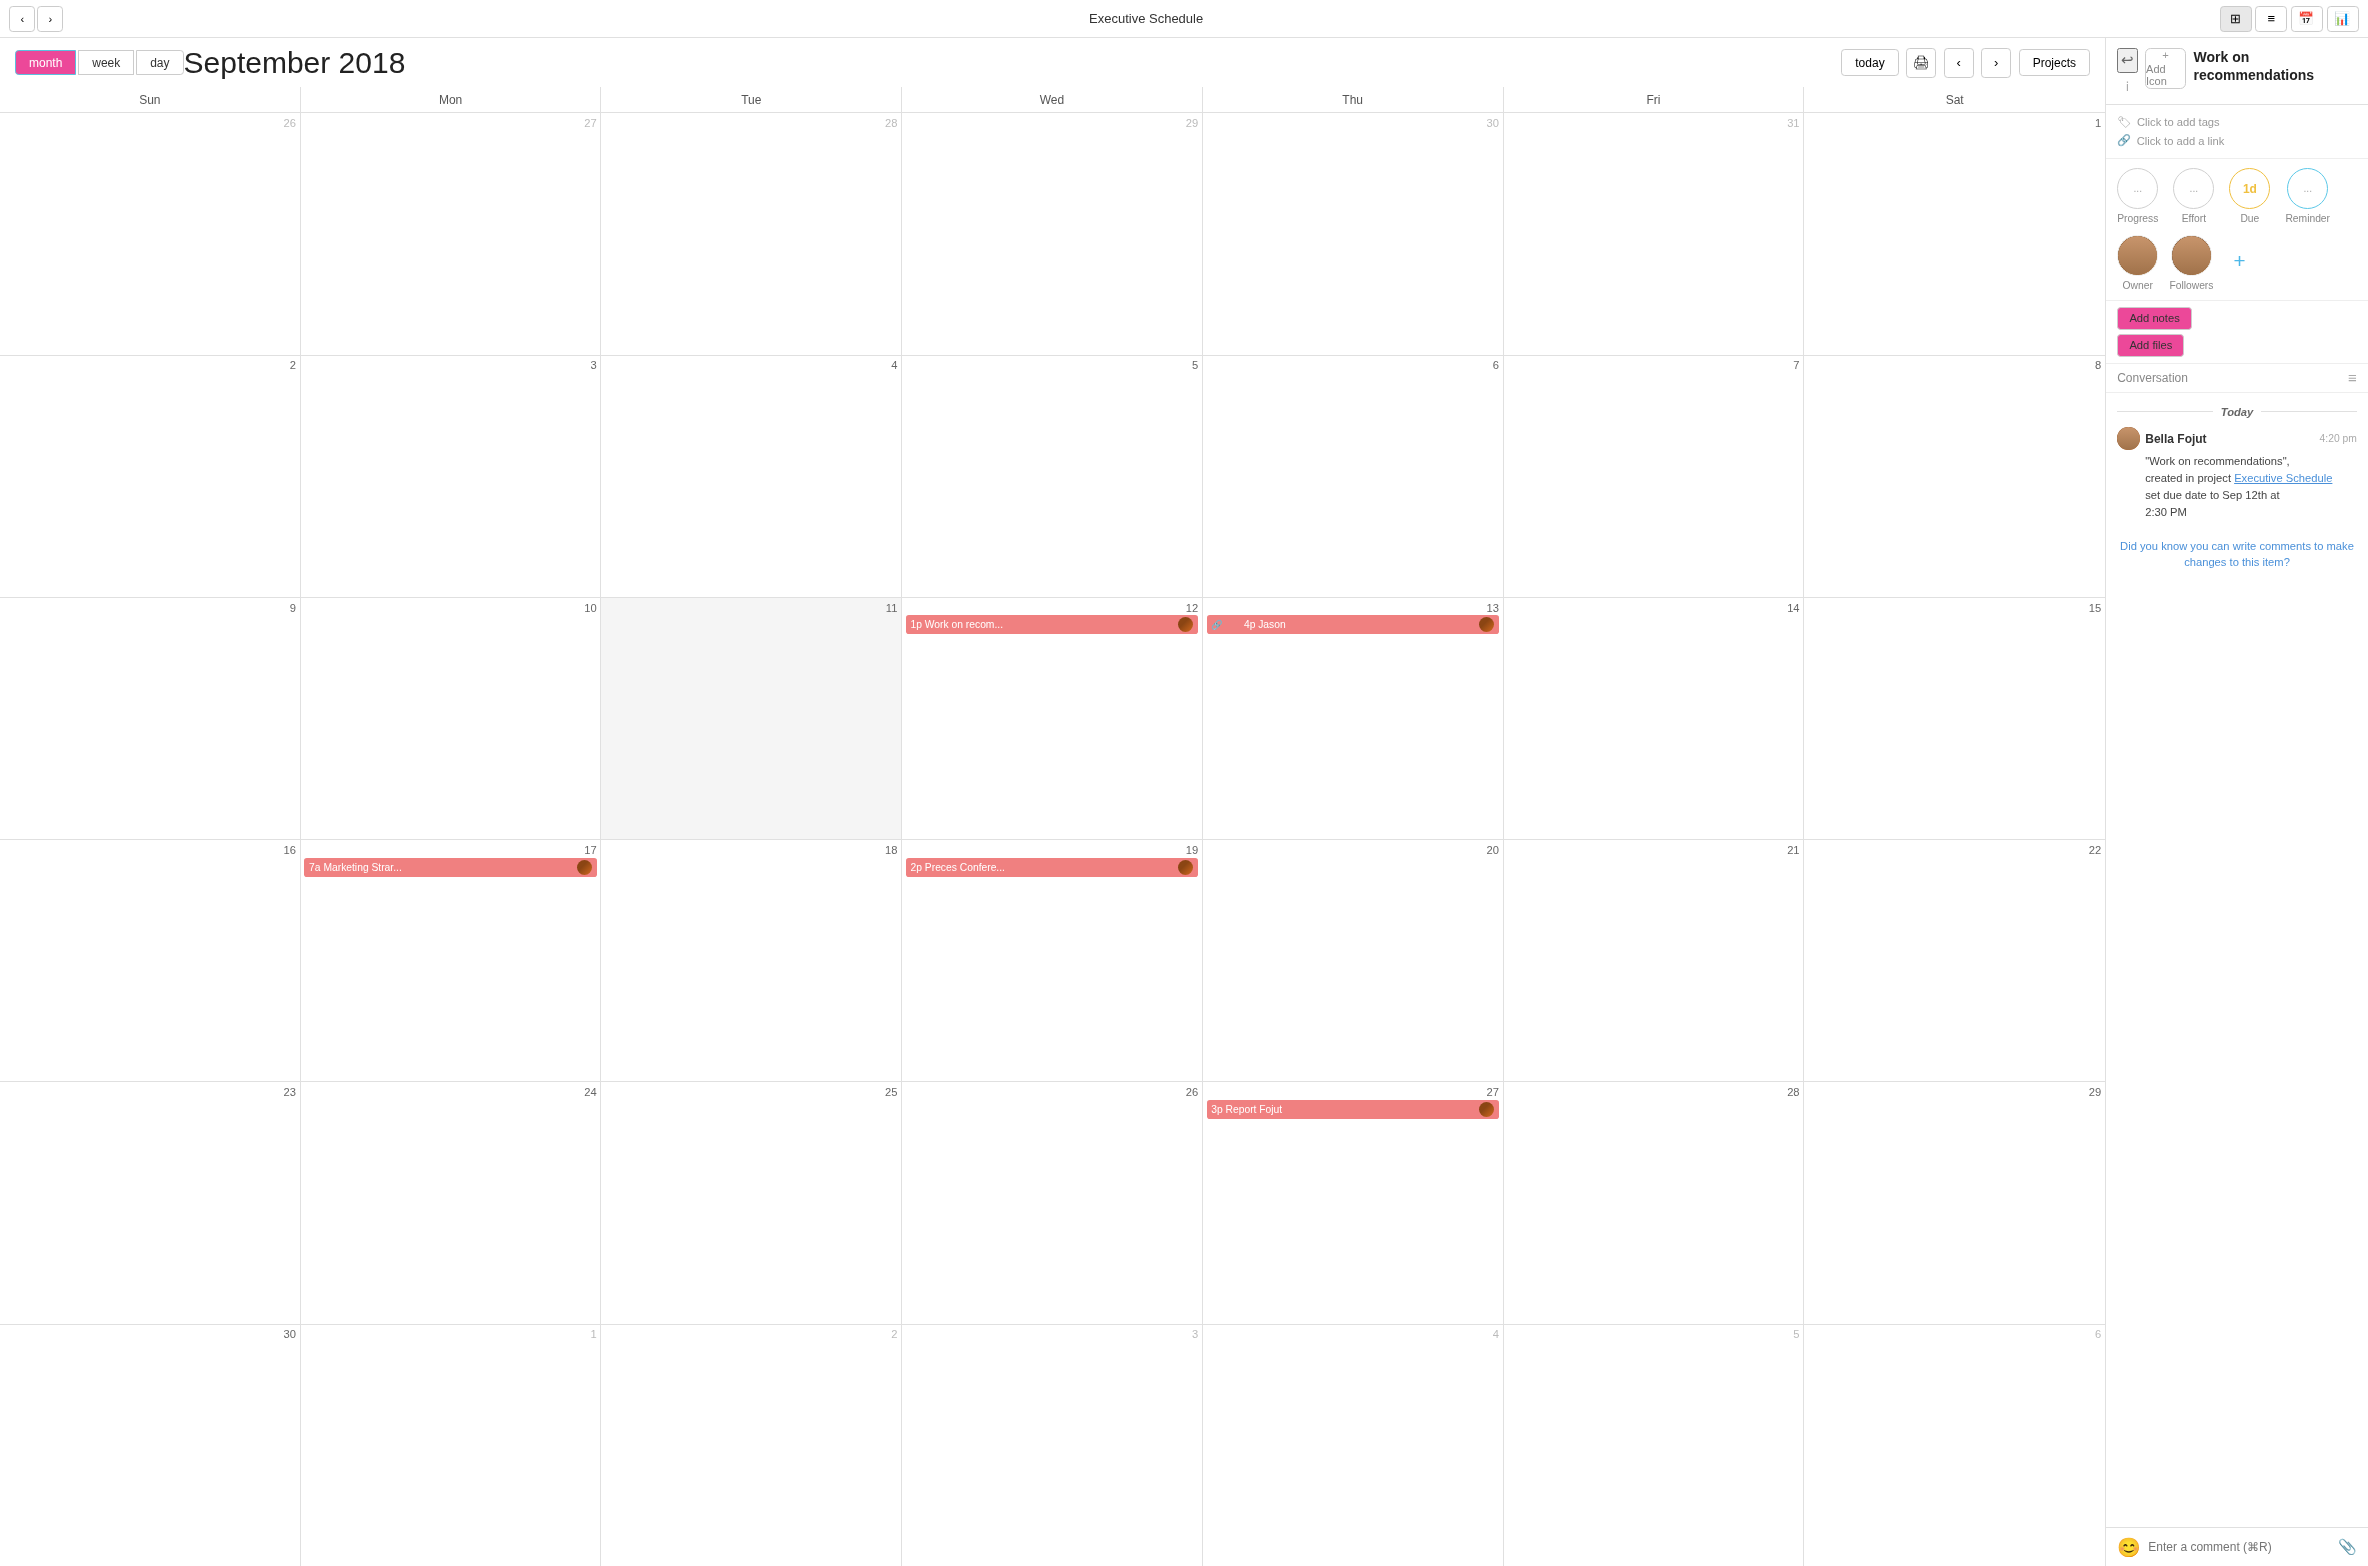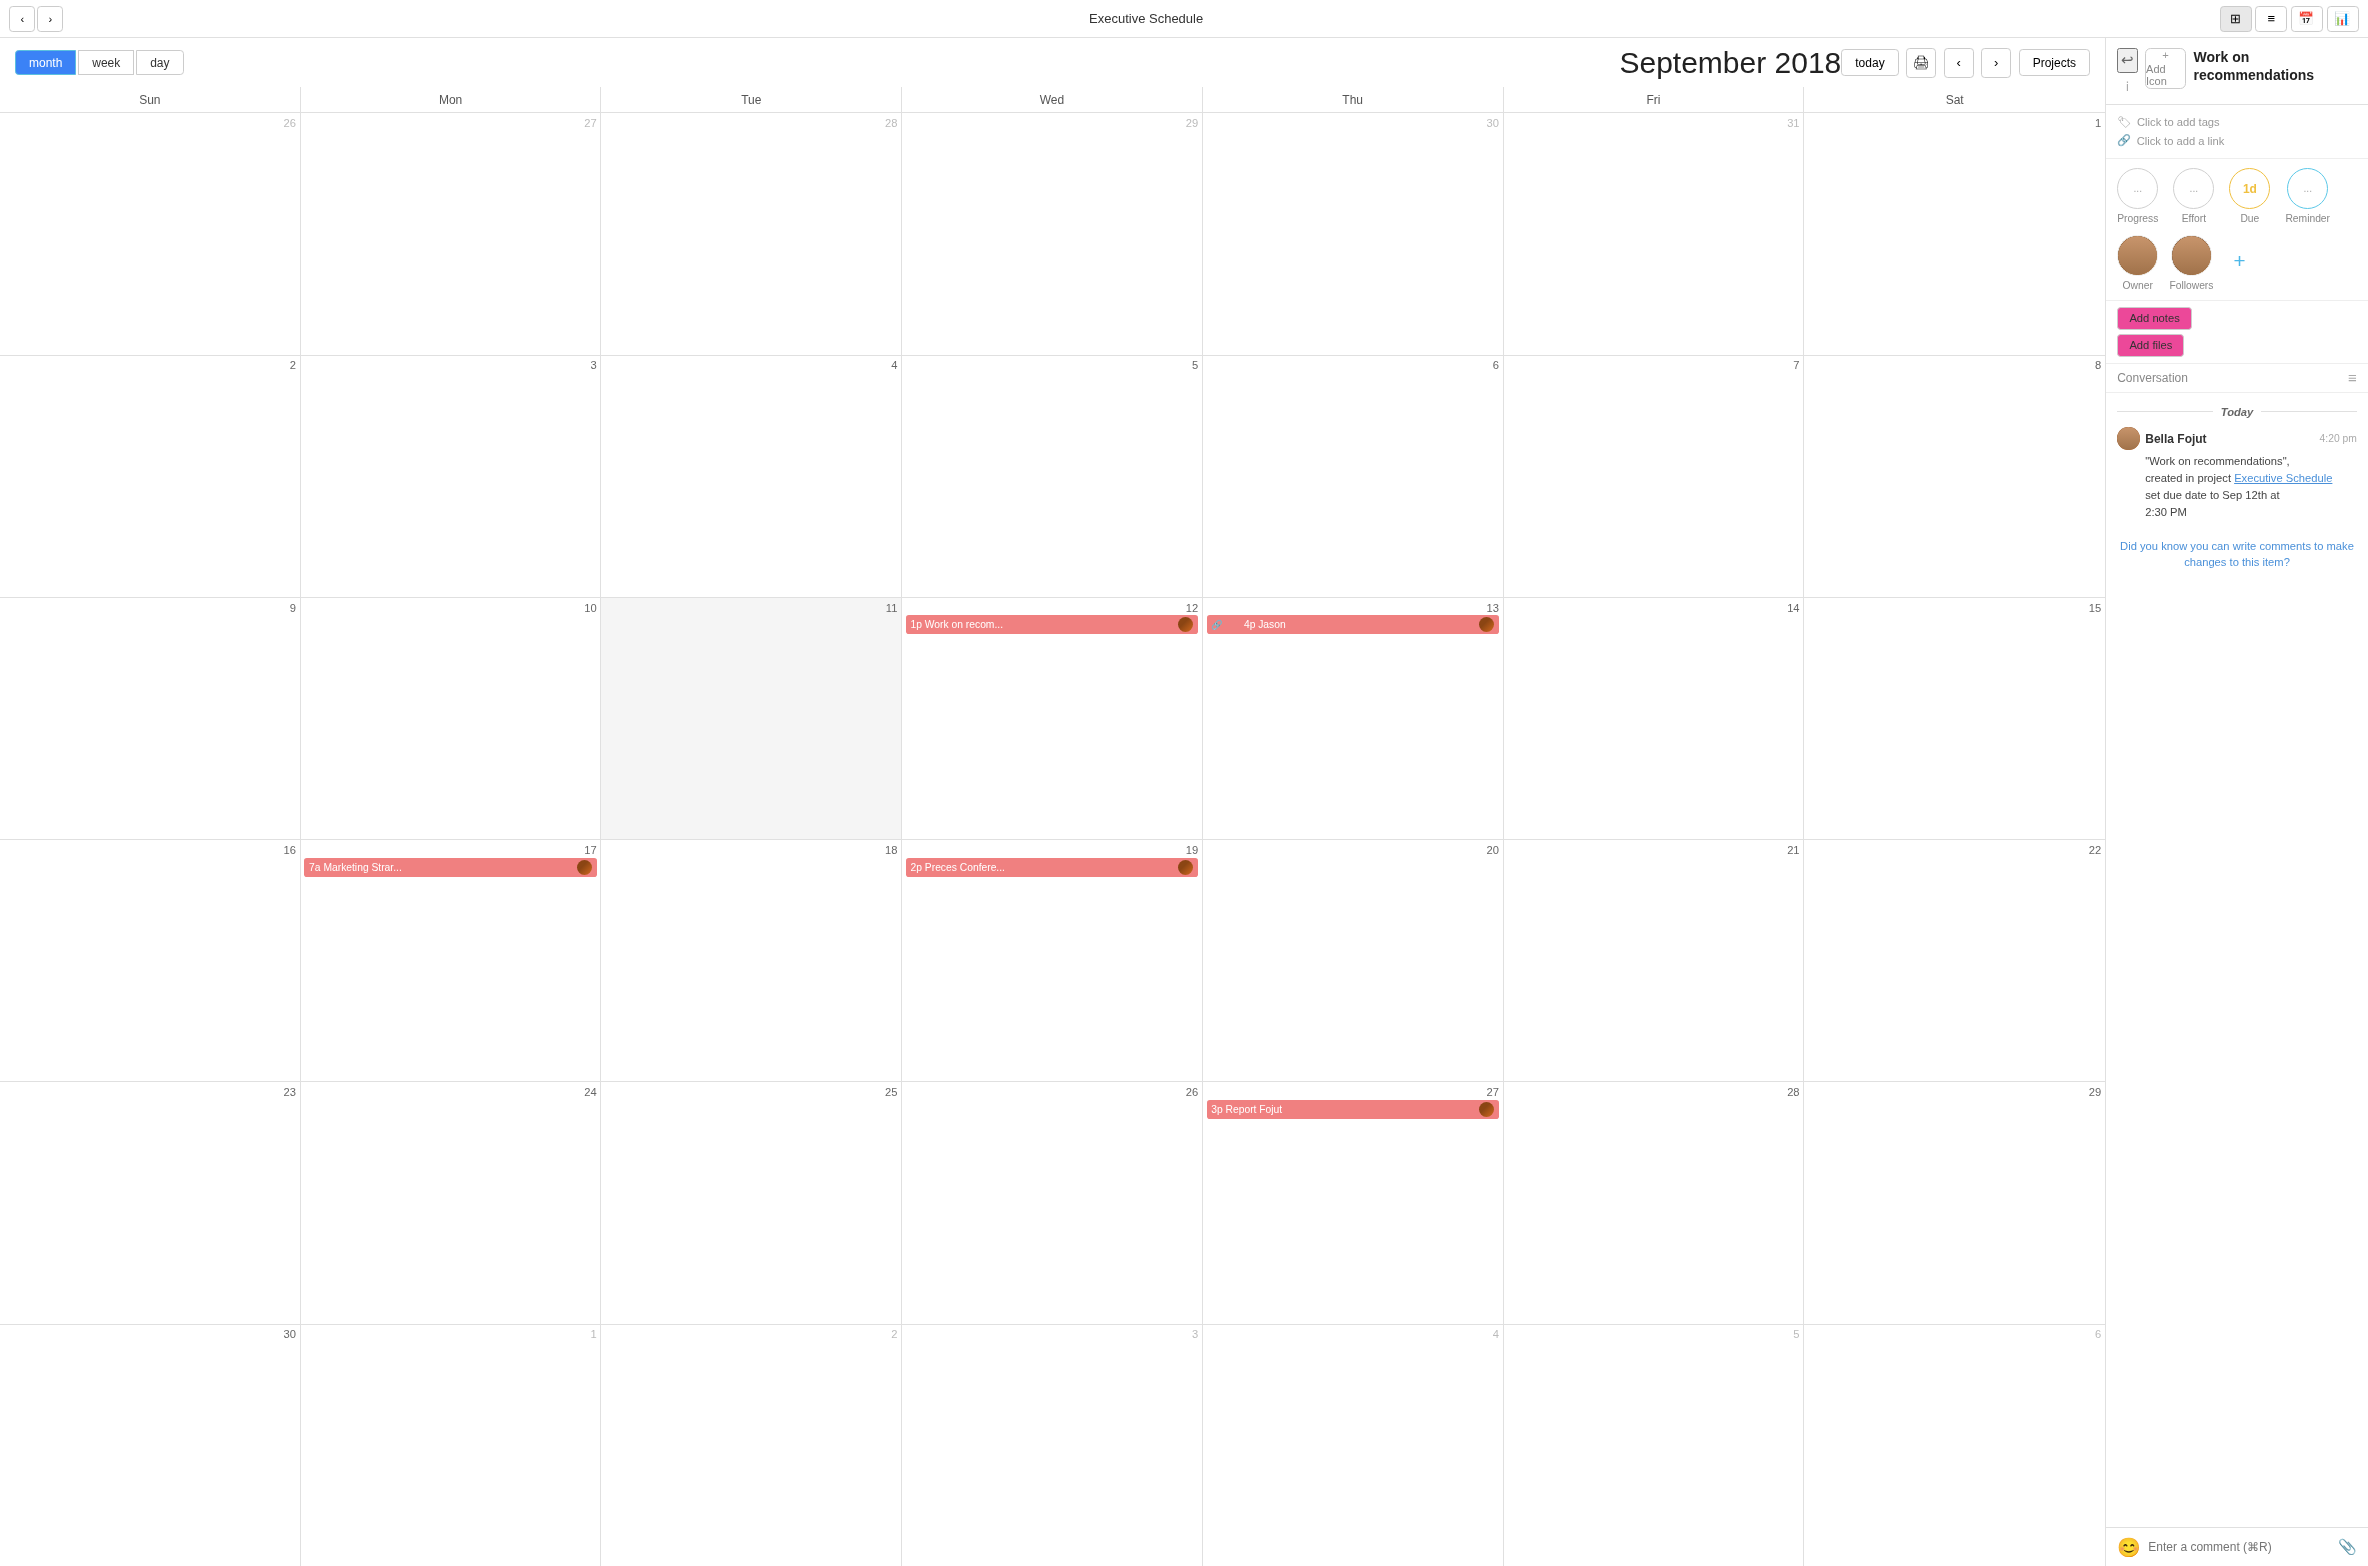--- a/index.html
+++ b/index.html
@@ -21,22 +21,22 @@
 
     
     .calendar-area { flex: 1; display: flex; flex-direction: column; overflow: hidden; border-right: 0.9px solid #e0e0e0; }
 
     
     .calendar-header { display: flex; align-items: center; padding: 7.5px 15px; background: #fff; }
     .view-tabs { display: flex; gap: 1.9px; }
     .view-tab { padding: 4.7px 13px; border: 0.9px solid #ccc; cursor: pointer; font-size: 12px; color: #333; background: #fff; border-radius: 0; }
     .view-tab:first-child { border-radius: 3.7px 0 0 3.7px; }
     .view-tab:last-child { border-radius: 0 3.7px 3.7px 0; }
-    .view-tab.active { background: #3b82f6; color: #fff; border-color: #5bc0de; }
-    .month-title { flex: 1; text-align: right; font-size: 30px; font-weight: 300; color: #222; }
+    .view-tab.active { background: #ec4899; color: #fff; border-color: #5bc0de; }
+    .month-title { flex: 1; text-align: left; font-size: 30px; font-weight: 300; color: #222; }
     .calendar-nav { display: flex; align-items: center; gap: 7.5px; }
     .cal-nav-btn { width: 30px; height: 30px; border: 0.9px solid #ccc; background: #fff; cursor: pointer; border-radius: 3.7px; display: flex; align-items: center; justify-content: center; font-size: 13px; }
     .today-btn { padding: 5.6px 13px; border: 0.9px solid #ccc; background: #fff; cursor: pointer; border-radius: 3.7px; font-size: 12px; }
     .print-btn { width: 30px; height: 30px; border: 0.9px solid #ccc; background: #fff; cursor: pointer; border-radius: 3.7px; display: flex; align-items: center; justify-content: center; }
     .projects-btn { padding: 5.6px 13px; border: 0.9px solid #ccc; background: #fff; cursor: pointer; border-radius: 3.7px; font-size: 12px; font-weight: 500; }
 
     
     .calendar-grid { flex: 1; display: flex; flex-direction: column; overflow: hidden; }
     .day-headers { display: grid; grid-template-columns: repeat(7, 1fr); border-bottom: 0.9px solid #e0e0e0; }
     .day-header { text-align: center; padding: 5.6px 0; font-size: 12px; font-weight: 500; color: #555; border-right: 0.9px solid #e0e0e0; }

